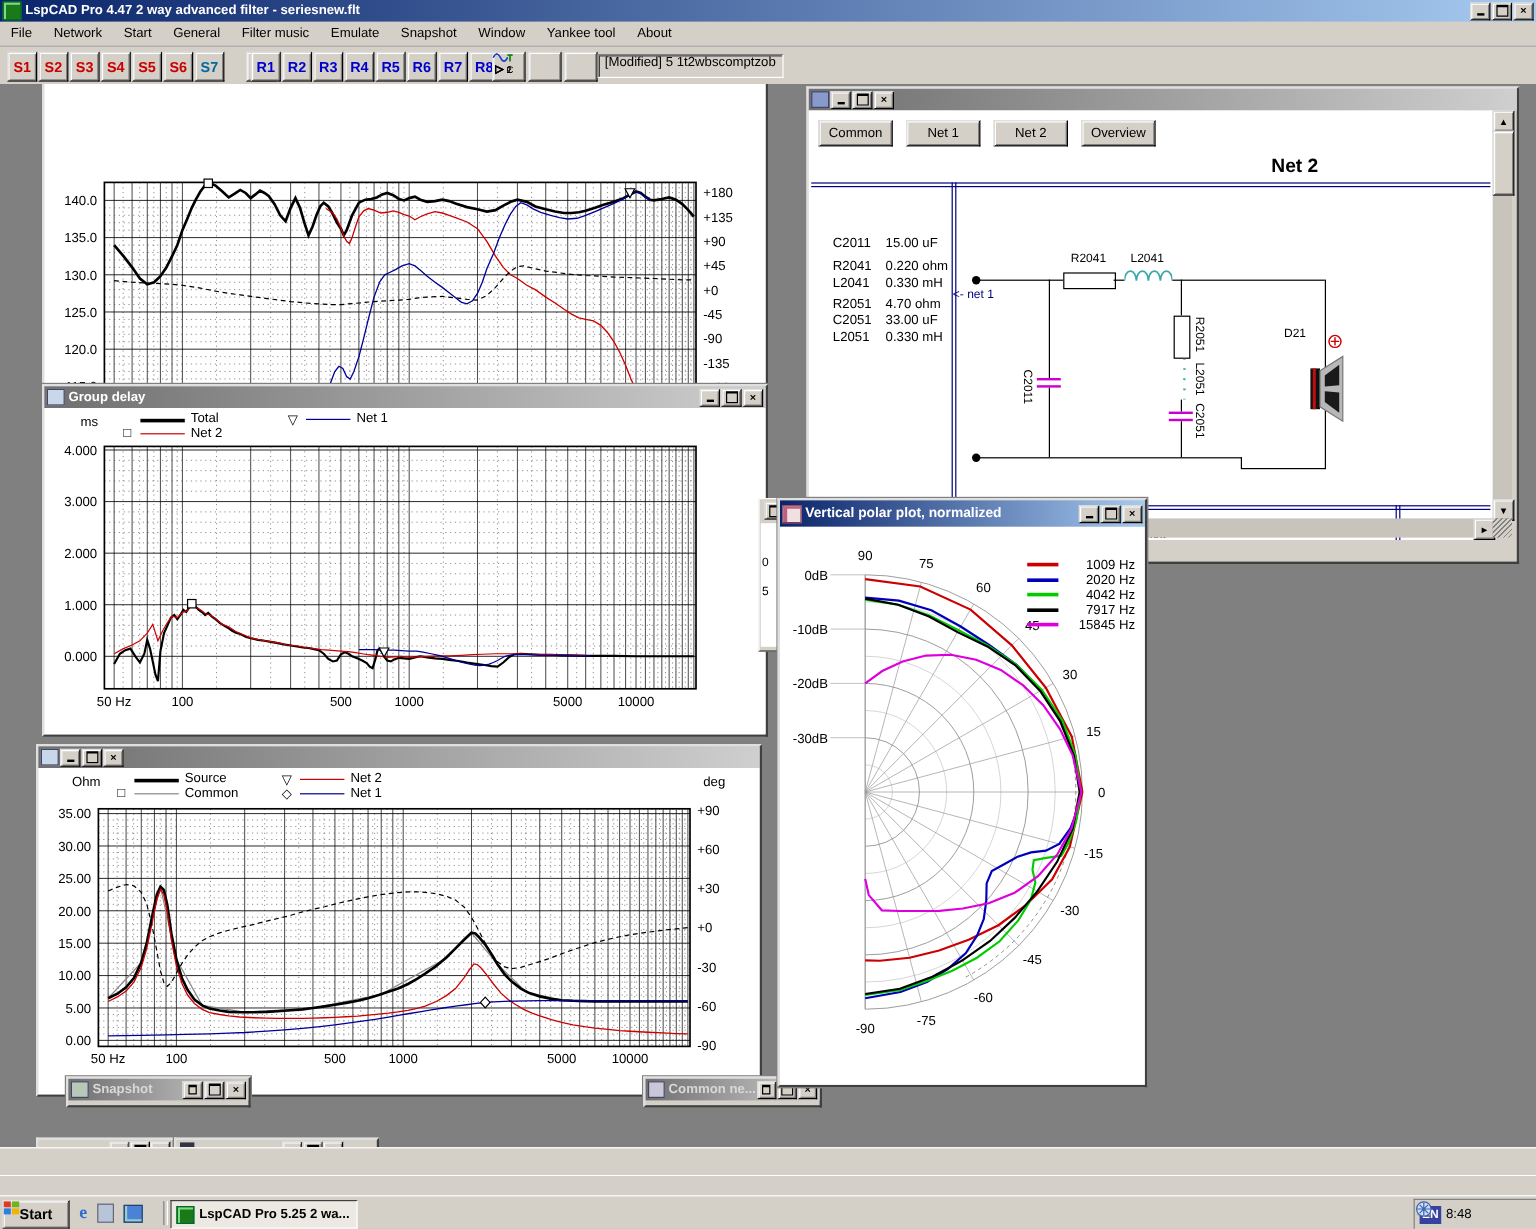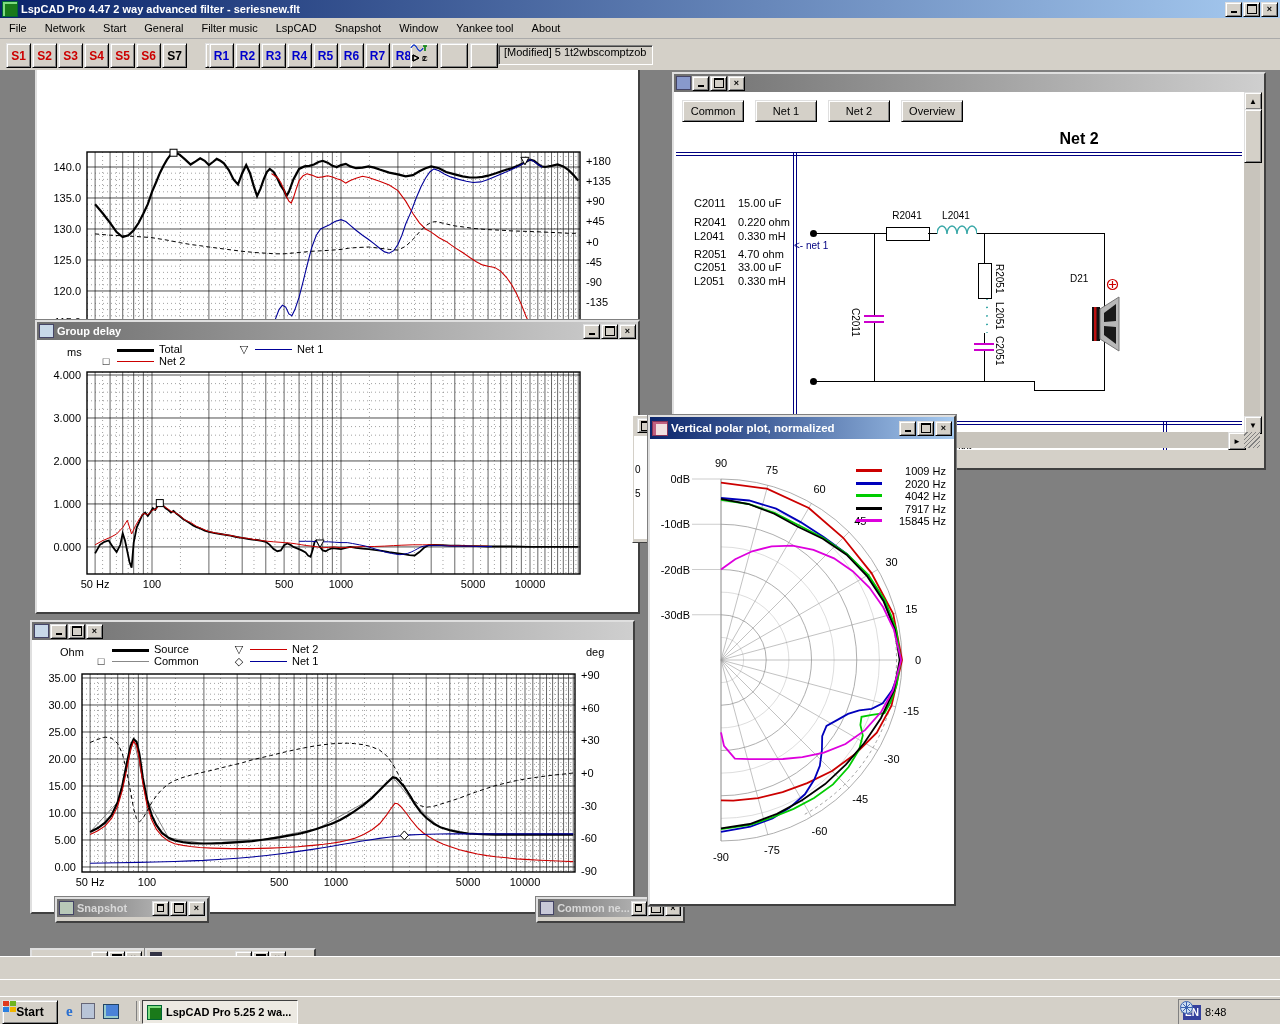--- a/index.html
+++ b/index.html
@@ -51,36 +51,36 @@
       </span>
     <span class="cb btn3d cbtn">×</span>
   </div>
 
   <div id="menubar" style="display:flex;height:20px;align-items:center;border-bottom:1px solid #aaa;">
       <div class="menu-item">File</div>
       <div class="menu-item">Network</div>
       <div class="menu-item">Start</div>
       <div class="menu-item">General</div>
       <div class="menu-item">Filter music</div>
-      <div class="menu-item">LspCAD</div>
+      <div class="menu-item">Emulate</div>
       <div class="menu-item">Snapshot</div>
       <div class="menu-item">Window</div>
       <div class="menu-item">Yankee tool</div>
       <div class="menu-item">About</div>
     </div>
 
   <div style="position:relative;height:32px;border-bottom:1px solid #808080;">
     <div id="sbtns" style="position:absolute;left:6px;top:4px;display:flex;gap:1px;">
         <div class="btn3d sbtn" style="color: rgb(204, 0, 0);">S1</div>
         <div class="btn3d sbtn" style="color: rgb(204, 0, 0);">S2</div>
         <div class="btn3d sbtn" style="color: rgb(204, 0, 0);">S3</div>
         <div class="btn3d sbtn" style="color: rgb(204, 0, 0);">S4</div>
         <div class="btn3d sbtn" style="color: rgb(204, 0, 0);">S5</div>
         <div class="btn3d sbtn" style="color: rgb(204, 0, 0);">S6</div>
-        <div class="btn3d sbtn" style="color: #000000;">S7</div>
+        <div class="btn3d sbtn" style="color: #0369a1;">S7</div>
         <div class="btn3d sbtn" style="color: #0f766e; margin-left: 17px;">S8</div>
       </div>
     <div id="rbtns" style="position:absolute;left:209px;top:4px;display:flex;gap:1px;">
         <div class="btn3d sbtn" style="color: rgb(0, 0, 204);">R1</div>
         <div class="btn3d sbtn" style="color: rgb(0, 0, 204);">R2</div>
         <div class="btn3d sbtn" style="color: rgb(0, 0, 204);">R3</div>
         <div class="btn3d sbtn" style="color: rgb(0, 0, 204);">R4</div>
         <div class="btn3d sbtn" style="color: rgb(0, 0, 204);">R5</div>
         <div class="btn3d sbtn" style="color: rgb(0, 0, 204);">R6</div>
         <div class="btn3d sbtn" style="color: rgb(0, 0, 204);">R7</div>

